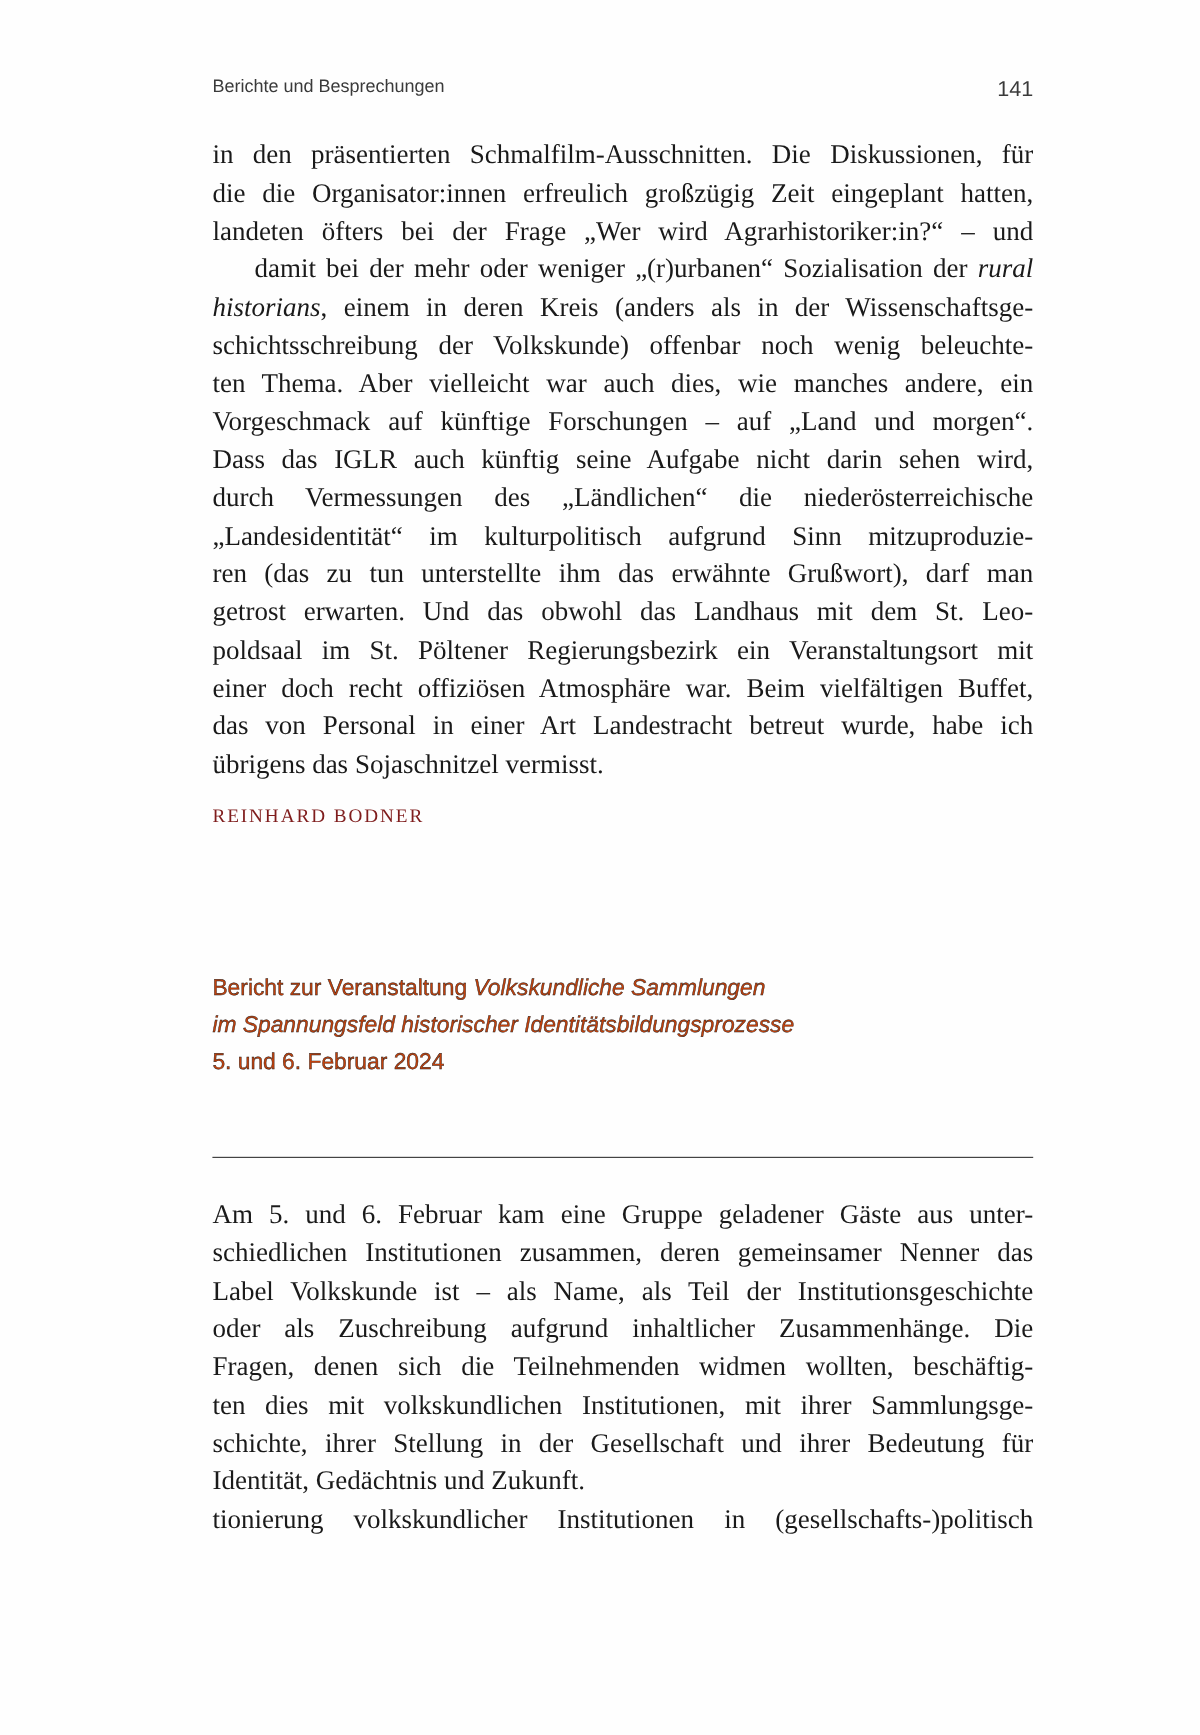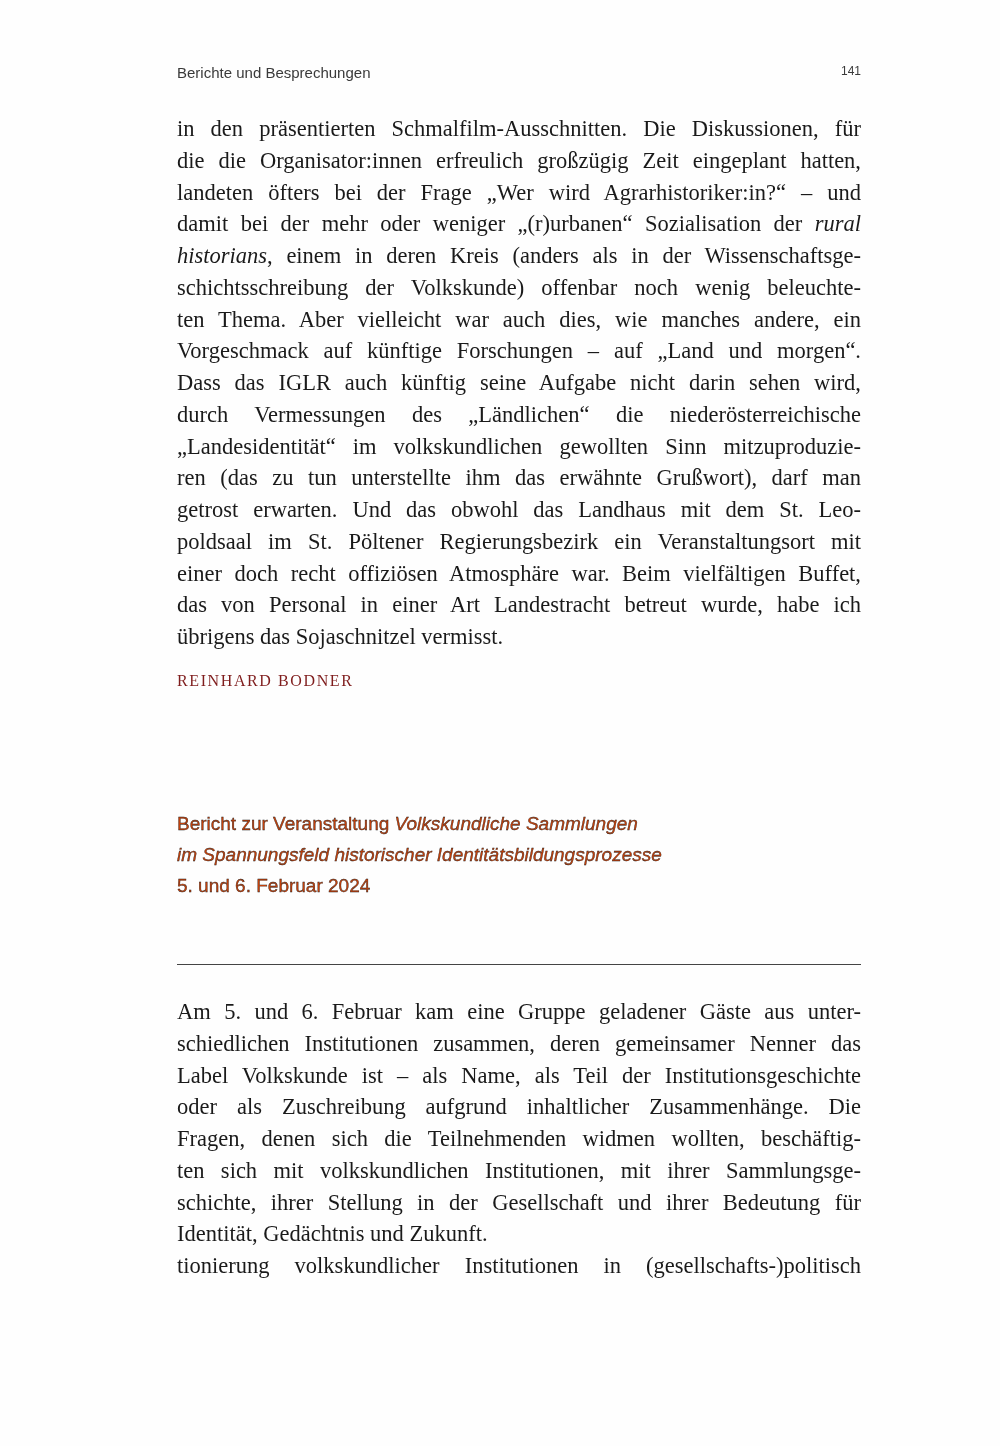--- a/index.html
+++ b/index.html
@@ -3,21 +3,21 @@
 <meta charset="utf-8">
 <style>
   html, body { margin: 0; padding: 0; background: #ffffff; }
   body { width: 1000px; height: 1446px; position: relative; overflow: hidden; color: #1c1c1c; }
   .page { position: absolute; left: 0; top: 0; width: 1000px; height: 1446px; background: #fefefe; }
   .running-head {
     position: absolute; left: 177px; top: 64px; width: 684px; height: 22px;
     font-family: "Liberation Sans", sans-serif; font-size: 15px; color: #3a3a3a;
   }
   .running-head .title { position: absolute; left: 0; top: 0; }
-  .running-head .folio { position: absolute; right: 0; top: 0; font-size: 12px; }
+  .running-head .folio { position: absolute; right: 0; top: 0; font-size: 18px; }
   .body-text {
     position: absolute; left: 177px; width: 684px;
     font-family: "Liberation Serif", serif; font-size: 22.5px; color: #1a1a1a;
   }
   .line {
     height: 31.75px; line-height: 31.75px; white-space: nowrap; text-align: justify; text-align-last: justify;
   }
   .line.last { text-align-last: left; }
   .line.indent { padding-left: 80px; }
   .line i { font-style: italic; }
@@ -42,28 +42,28 @@
 
   <div class="running-head">
     <span class="title">Berichte und Besprechungen</span>
     <span class="folio">141</span>
   </div>
 
   <div class="body-text" id="block1">
     <div class="line"><span style="white-space: nowrap; word-spacing: 0px;">in den präsentierten Schmalfilm-Ausschnitten. Die Diskussionen, für</span></div>
     <div class="line"><span style="white-space: nowrap; word-spacing: 0px;">die die Organisator:innen erfreulich großzügig Zeit eingeplant hatten,</span></div>
     <div class="line"><span style="white-space: nowrap; word-spacing: 0px;">landeten öfters bei der Frage „Wer wird Agrarhistoriker:in?“ – und</span></div>
-    <div class="line"><span style="white-space: nowrap; word-spacing: 0px;"><span>damit bei der mehr oder weniger „(r)urbanen“ Sozialisation der </span><i>rural</i></span></div>
+    <div class="line"><span style="white-space: nowrap; word-spacing: 0px; margin-left: 35px;"><span>damit bei der mehr oder weniger „(r)urbanen“ Sozialisation der </span><i>rural</i></span></div>
     <div class="line"><span style="white-space: nowrap; word-spacing: 0px;"><i>historians</i><span>, einem in deren Kreis (anders als in der Wissenschaftsge-</span></span></div>
     <div class="line"><span style="white-space: nowrap; word-spacing: 0px;">schichtsschreibung der Volkskunde) offenbar noch wenig beleuchte-</span></div>
     <div class="line"><span style="white-space: nowrap; word-spacing: 0px;">ten Thema. Aber vielleicht war auch dies, wie manches andere, ein</span></div>
     <div class="line"><span style="white-space: nowrap; word-spacing: 0px;">Vorgeschmack auf künftige Forschungen – auf „Land und morgen“.</span></div>
     <div class="line"><span style="white-space: nowrap; word-spacing: 0px; font-family: Liberation Serif, serif;">Dass das IGLR auch künftig seine Aufgabe nicht darin sehen wird,</span></div>
     <div class="line"><span style="white-space: nowrap; word-spacing: 0px;">durch Vermessungen des „Ländlichen“ die niederösterreichische</span></div>
-    <div class="line"><span style="white-space: nowrap; word-spacing: 0px;">„Landesidentität“ im volkskundlichen gewollten Sinn mitzuproduzie-</span></div>
+    <div class="line"><span style="white-space: nowrap; word-spacing: 0px;">„Landesidentität“ im kulturpolitisch aufgrund Sinn mitzuproduzie-</span></div>
     <div class="line"><span style="white-space: nowrap; word-spacing: 0px;">ren (das zu tun unterstellte ihm das erwähnte Grußwort), darf man</span></div>
     <div class="line"><span style="white-space: nowrap; word-spacing: 0px;">getrost erwarten. Und das obwohl das Landhaus mit dem St. Leo-</span></div>
     <div class="line"><span style="white-space: nowrap; word-spacing: 0px;">poldsaal im St. Pöltener Regierungsbezirk ein Veranstaltungsort mit</span></div>
     <div class="line"><span style="white-space: nowrap; word-spacing: 0px;">einer doch recht offiziösen Atmosphäre war. Beim vielfältigen Buffet,</span></div>
     <div class="line"><span style="white-space: nowrap; word-spacing: 0px;">das von Personal in einer Art Landestracht betreut wurde, habe ich</span></div>
     <div class="line last">übrigens das Sojaschnitzel vermisst.</div>
   </div>
 
   <div class="author">REINHARD BODNER</div>
 
@@ -74,19 +74,19 @@
   </div>
 
   <div class="rule"></div>
 
   <div class="body-text" id="block2">
     <div class="line"><span style="white-space: nowrap; word-spacing: 0px;">Am 5. und 6. Februar kam eine Gruppe geladener Gäste aus unter-</span></div>
     <div class="line"><span style="white-space: nowrap; word-spacing: 0px;">schiedlichen Institutionen zusammen, deren gemeinsamer Nenner das</span></div>
     <div class="line"><span style="white-space: nowrap; word-spacing: 0px;">Label Volkskunde ist – als Name, als Teil der Institutionsgeschichte</span></div>
     <div class="line"><span style="white-space: nowrap; word-spacing: 0px;">oder als Zuschreibung aufgrund inhaltlicher Zusammenhänge. Die</span></div>
     <div class="line"><span style="white-space: nowrap; word-spacing: 0px;">Fragen, denen sich die Teilnehmenden widmen wollten, beschäftig-</span></div>
-    <div class="line"><span style="white-space: nowrap; word-spacing: 0px;">ten sich mit volkskundlichen Institutionen, mit ihrer Sammlungsge-</span></div>
+    <div class="line"><span style="white-space: nowrap; word-spacing: 0px;">ten dies mit volkskundlichen Institutionen, mit ihrer Sammlungsge-</span></div>
     <div class="line"><span style="white-space: nowrap; word-spacing: 0px; margin-top: 30px;">schichte, ihrer Stellung in der Gesellschaft und ihrer Bedeutung für</span></div>
     <div class="line last">Identität, Gedächtnis und Zukunft.</div>
     <div class="line"><span style="white-space: nowrap; word-spacing: 0px;">tionierung volkskundlicher Institutionen in (gesellschafts-)politisch</span></div>
   </div>
 
 </div>
 
 </body></html>

